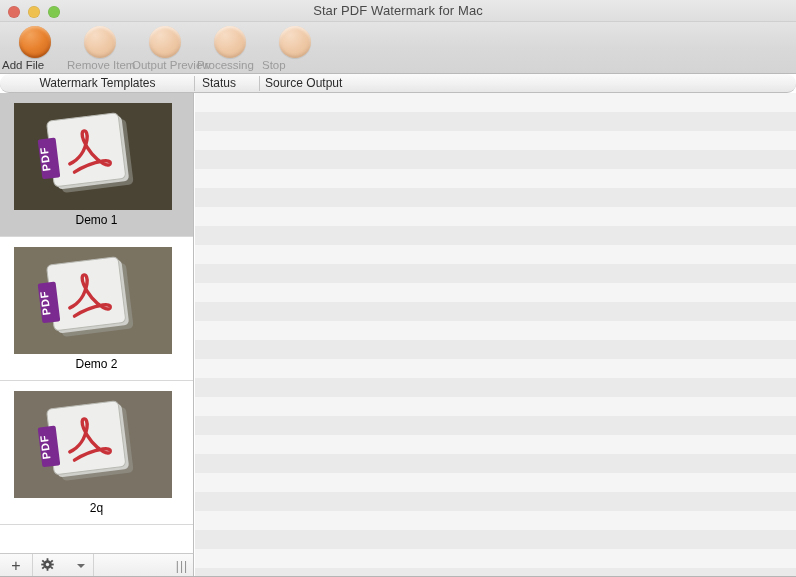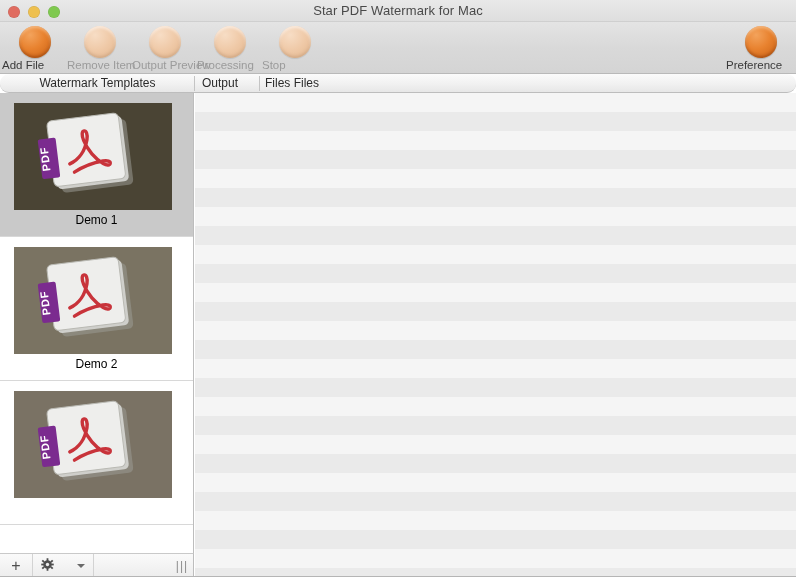--- a/index.html
+++ b/index.html
@@ -334,50 +334,28 @@
           <svg width="32" height="32" viewBox="0 0 32 32">
             <circle cx="16" cy="16" r="8" fill="none" stroke="#ffffff" stroke-width="2.4"></circle>
             <line x1="16" y1="9" x2="16" y2="18" stroke="#ffffff" stroke-width="2.6" stroke-linecap="round"></line>
           </svg>
         </span>
         <span class="cap">Stop</span>
       </div>
 
     </div>
 
-    <div class="tb-right">
-      <div class="tb-btn">
-        <span class="glyph">
-          <span class="orb on"></span>
-          <svg width="32" height="32" viewBox="0 0 32 32">
-            <circle cx="14" cy="11.5" r="3.6" fill="#ffffff"></circle>
-            <path d="M7.5 23 c0-4 3-6.4 6.5-6.4 c3.5 0 6.5 2.4 6.5 6.4 Z" fill="#ffffff"></path>
-            <g transform="translate(21,20)">
-              <circle cx="0" cy="0" r="5" fill="#ffffff"></circle>
-              <circle cx="0" cy="0" r="2" fill="#d9781f"></circle>
-              <g fill="#ffffff">
-                <rect x="-0.9" y="-7.3" width="1.8" height="2.6"></rect>
-                <rect x="-0.9" y="4.7" width="1.8" height="2.6"></rect>
-                <rect x="-7.3" y="-0.9" width="2.6" height="1.8"></rect>
-                <rect x="4.7" y="-0.9" width="2.6" height="1.8"></rect>
-              </g>
-            </g>
-          </svg>
-        </span>
-        <span class="cap">Preference</span>
-      </div>
-    </div>
   </div>
 
   <div class="headerstrip">
     <span class="hdr-label hdr-tpl">Watermark Templates</span>
     <span class="hdr-sep s1"></span>
-    <span class="hdr-label hdr-status">Output</span>
+    <span class="hdr-label hdr-status">Status</span>
     <span class="hdr-sep s2"></span>
-    <span class="hdr-label hdr-src">Files Files</span>
+    <span class="hdr-label hdr-src">Source Output</span>
   </div>
 
   <div class="sidebar" id="sidebar-list">
       <div class="tpl-item selected">
         <div class="thumb-wrap">
   <svg class="thumb" viewBox="0 0 158 107" preserveAspectRatio="none">
     <rect x="0" y="0" width="158" height="107" fill="#4a4434"></rect>
     <g transform="translate(79,53) rotate(-7) translate(-79,-53)">
       <rect x="44" y="20" width="72" height="66" rx="5" fill="#9a9a94" opacity="0.55"></rect>
       <rect x="40" y="16" width="72" height="66" rx="5" fill="#cfcfcb"></rect>
@@ -419,20 +397,21 @@
       <rect x="40" y="16" width="72" height="66" rx="5" fill="#cfcfcb"></rect>
       <rect x="37" y="13" width="72" height="66" rx="5" fill="#eeeeec" stroke="#b9b9b3" stroke-width="1"></rect>
       <path d="M55 58 c10 -3 17 -12 20 -22 c1.6 -5.6 0.2 -9 -1.8 -9 c-2.4 0 -3 4 -1.6 9.4
                c2.6 10 9.4 20 16.6 25.4 c3.6 2.6 6.4 2.4 7 0.6 c0.6 -2 -2 -3.4 -7 -3.2
                c-9 0.4 -21 3.4 -29.6 7.6" fill="none" stroke="#c8333a" stroke-width="3.4" stroke-linecap="round" stroke-linejoin="round"></path>
       <rect x="26" y="30" width="18" height="40" rx="2" fill="#7b2b8f"></rect>
       <text x="35" y="50" fill="#ffffff" font-family="'Liberation Sans', sans-serif" font-size="11" font-weight="bold" text-anchor="middle" transform="rotate(-90 35 50)" letter-spacing="1">PDF</text>
     </g>
   </svg>
         </div>
+        <div class="tpl-caption">2q</div>
       </div>
     </div>
 
   <div class="sidebar-footer">
     <div class="ft-btn">
       <span class="ft-plus">+</span>
     </div>
     <div class="ft-btn gear">
       <span>
         <svg width="13" height="13" viewBox="0 0 16 16">

